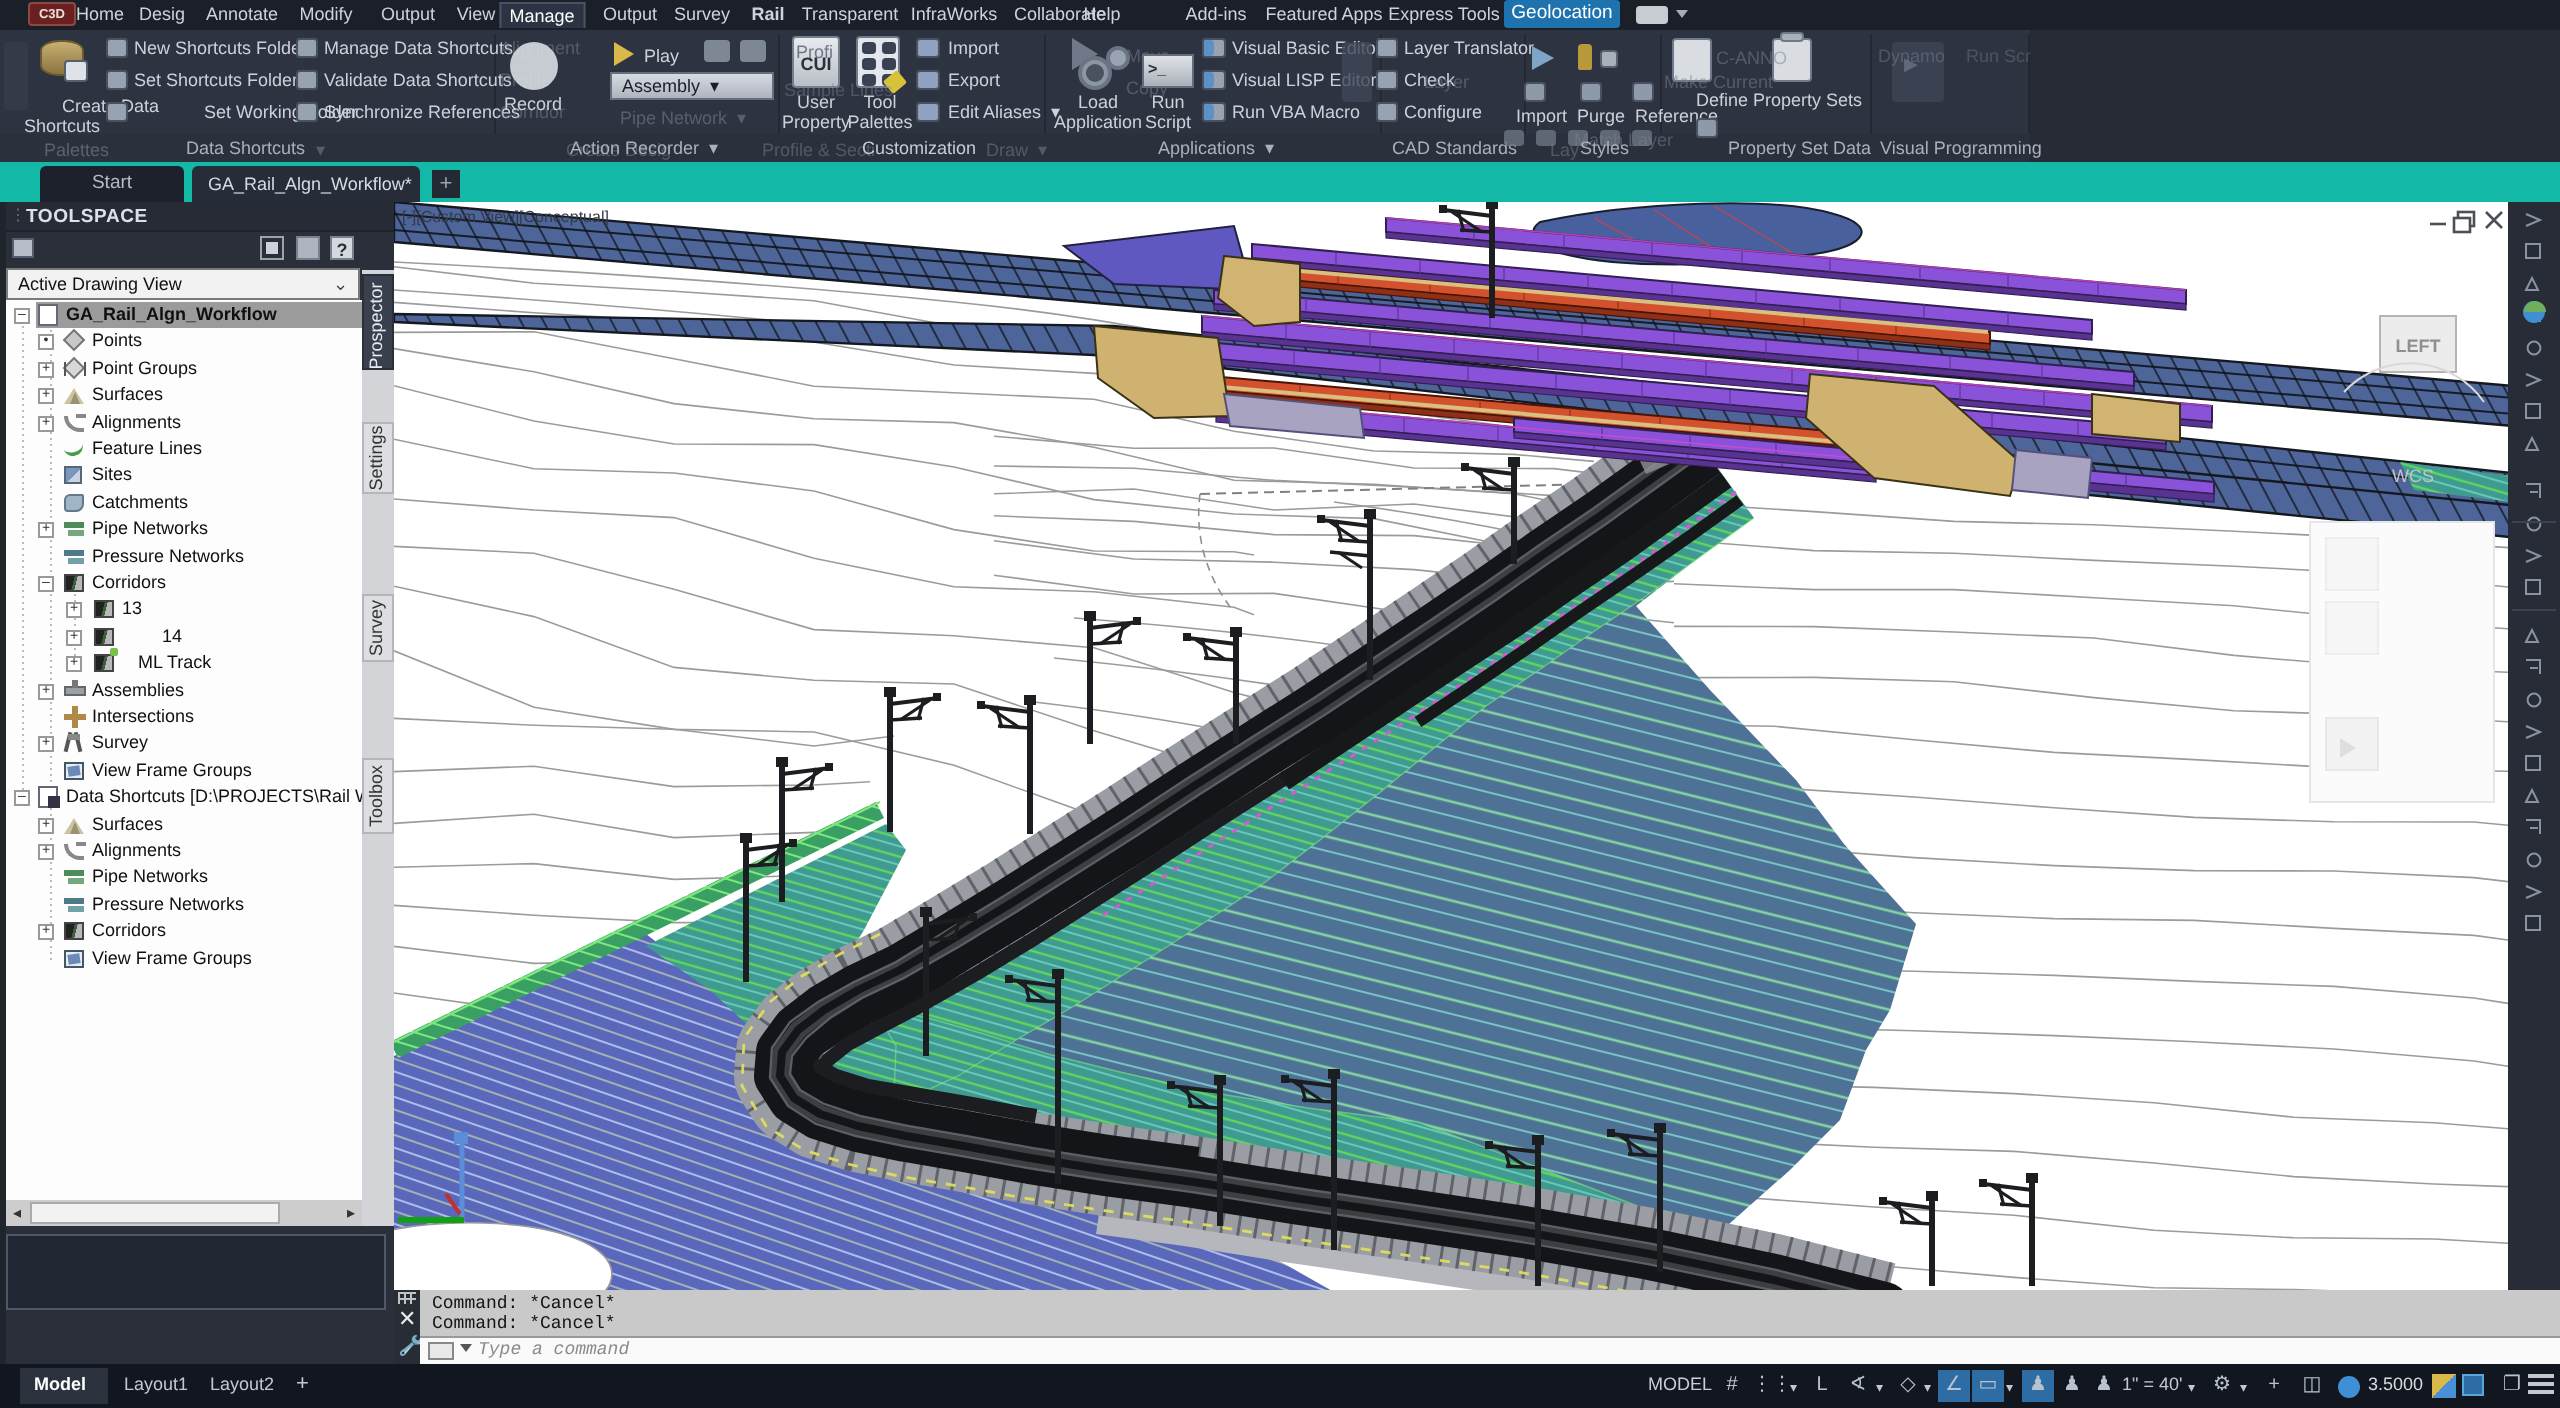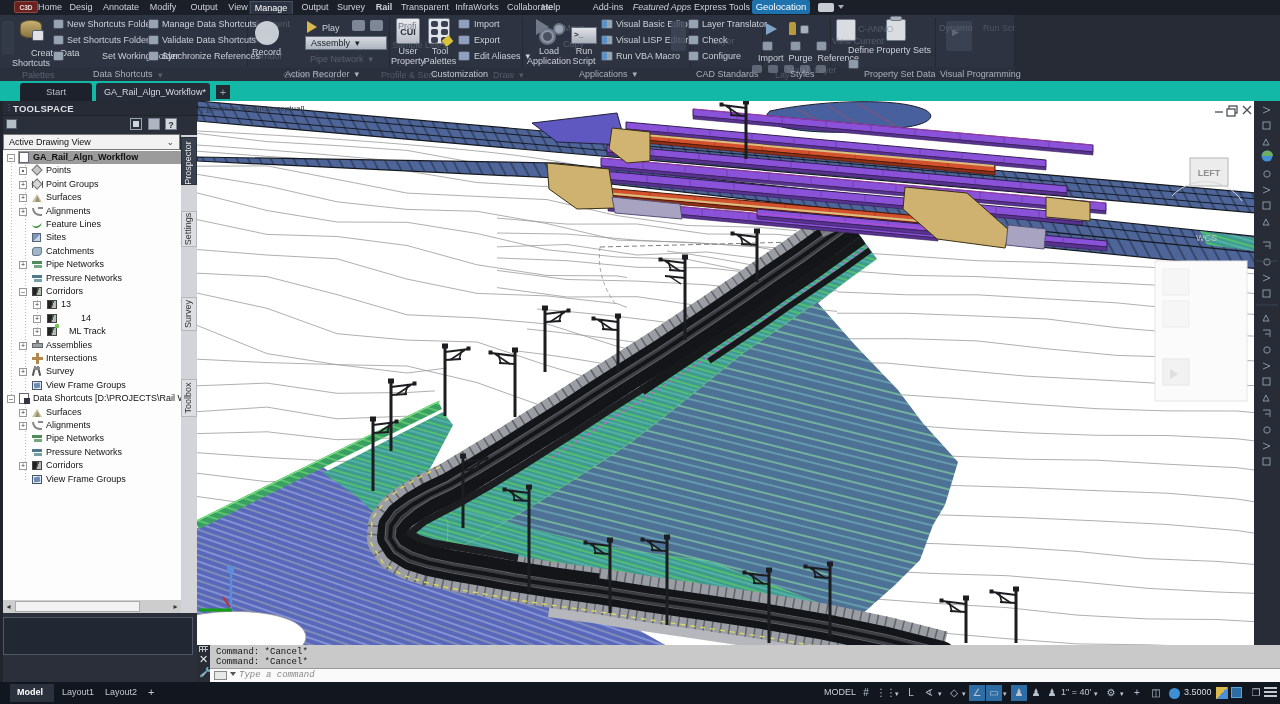--- a/index.html
+++ b/index.html
@@ -30,21 +30,21 @@
     <div class="mi" style="left:238px;transform:translateX(-50%);padding:0 4px;">View</div>
     <div class="mi" style="left:271px;transform:translateX(-50%);padding:0 4px;background:#2c3342;color:#fff;border:1px solid #4a5264;border-bottom:none;">Manage</div>
     <div class="mi" style="left:315px;transform:translateX(-50%);padding:0 4px;">Output</div>
     <div class="mi" style="left:351px;transform:translateX(-50%);padding:0 4px;">Survey</div>
     <div class="mi" style="left:384px;transform:translateX(-50%);padding:0 4px;font-weight:bold;">Rail</div>
     <div class="mi" style="left:425px;transform:translateX(-50%);padding:0 4px;">Transparent</div>
     <div class="mi" style="left:477px;transform:translateX(-50%);padding:0 4px;">InfraWorks</div>
     <div class="mi" style="left:530px;transform:translateX(-50%);padding:0 4px;">Collaborate</div>
     <div class="mi" style="left:551px;transform:translateX(-50%);padding:0 4px;">Help</div>
     <div class="mi" style="left:608px;transform:translateX(-50%);padding:0 4px;">Add-ins</div>
-    <div class="mi" style="left:662px;transform:translateX(-50%);padding:0 4px;font-style:italic;">Featured Apps</div>
+    <div class="mi" style="left:662px;transform:translateX(-50%);padding:0 4px;">Featured Apps</div>
     <div class="mi" style="left:722px;transform:translateX(-50%);padding:0 4px;">Express Tools</div>
     <div class="abs" style="left:752px;top:0px;width:58px;height:14px;background:#1e72ae;border-radius:2px;color:#fff;font-size:9.5px;text-align:center;line-height:14px;">Geolocation</div>
     <div class="abs" style="left:818px;top:3px;width:16px;height:9px;background:#c8ccd2;border-radius:2px;"></div>
     <div class="abs" style="left:838px;top:5px;width:0;height:0;border-left:3px solid transparent;border-right:3px solid transparent;border-top:4px solid #aab;"></div>
   </div>
 <div id="ribbon">
     <div class="sep" style="left:247px;"></div>
     <div class="sep" style="left:389px;"></div>
     <div class="sep" style="left:522px;"></div>
     <div class="sep" style="left:690px;"></div>
@@ -154,21 +154,21 @@
     <div class="ric" style="left:784px;top:50px;width:10px;height:8px;background:#6d7685;opacity:.8;"></div>
     <div class="ric" style="left:800px;top:50px;width:10px;height:8px;background:#6d7685;opacity:.8;"></div>
     <div class="ric" style="left:816px;top:50px;width:10px;height:8px;background:#6d7685;opacity:.8;"></div>
     <div class="rg" style="left:787px;top:50px;opacity:.5;">Match Layer</div>
     <div class="rg" style="left:775px;top:55px;opacity:.5;">Lay</div>
     <div class="rl" style="left:790px;">Styles</div>
     <div class="ric" style="left:836px;top:4px;width:20px;height:22px;background:#d9dce1;border:1px solid #70798a;"></div>
     <div class="ric" style="left:886px;top:4px;width:20px;height:22px;background:#d9dce1;border:1px solid #70798a;"></div>
     <div class="ric" style="left:890px;top:1px;width:12px;height:5px;background:#aab0ba;border:1px solid #70798a;"></div>
     <div class="rg" style="left:858px;top:9px;opacity:.5;">C-ANNO</div>
-    <div class="rg" style="left:832px;top:21px;opacity:.5;">View Current</div>
+    <div class="rg" style="left:832px;top:21px;opacity:.5;">Make Current</div>
     <div class="rt" style="left:848px;top:30px;">Define Property Sets</div>
     <div class="ric" style="left:848px;top:44px;width:11px;height:10px;background:#8e99aa;border:1px solid #4a5260;"></div>
     <div class="rl" style="left:864px;">Property Set Data</div>
     <div class="ric" style="left:946px;top:6px;width:26px;height:30px;background:#3d4454;opacity:.85;"></div>
     <div class="rg" style="left:952px;top:12px;opacity:.6;">▶</div>
     <div class="rg" style="left:939px;top:8px;opacity:.45;">Dynamo</div>
     <div class="rg" style="left:983px;top:8px;opacity:.4;">Run Scr</div>
     <div class="rl" style="left:940px;">Visual Programming</div>
   </div>
 <div id="tabbar">

